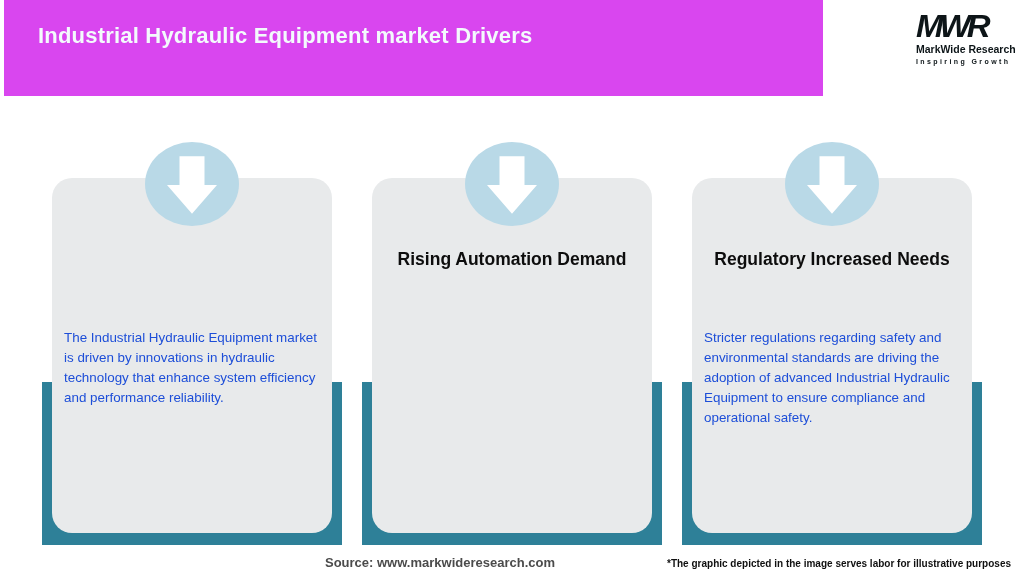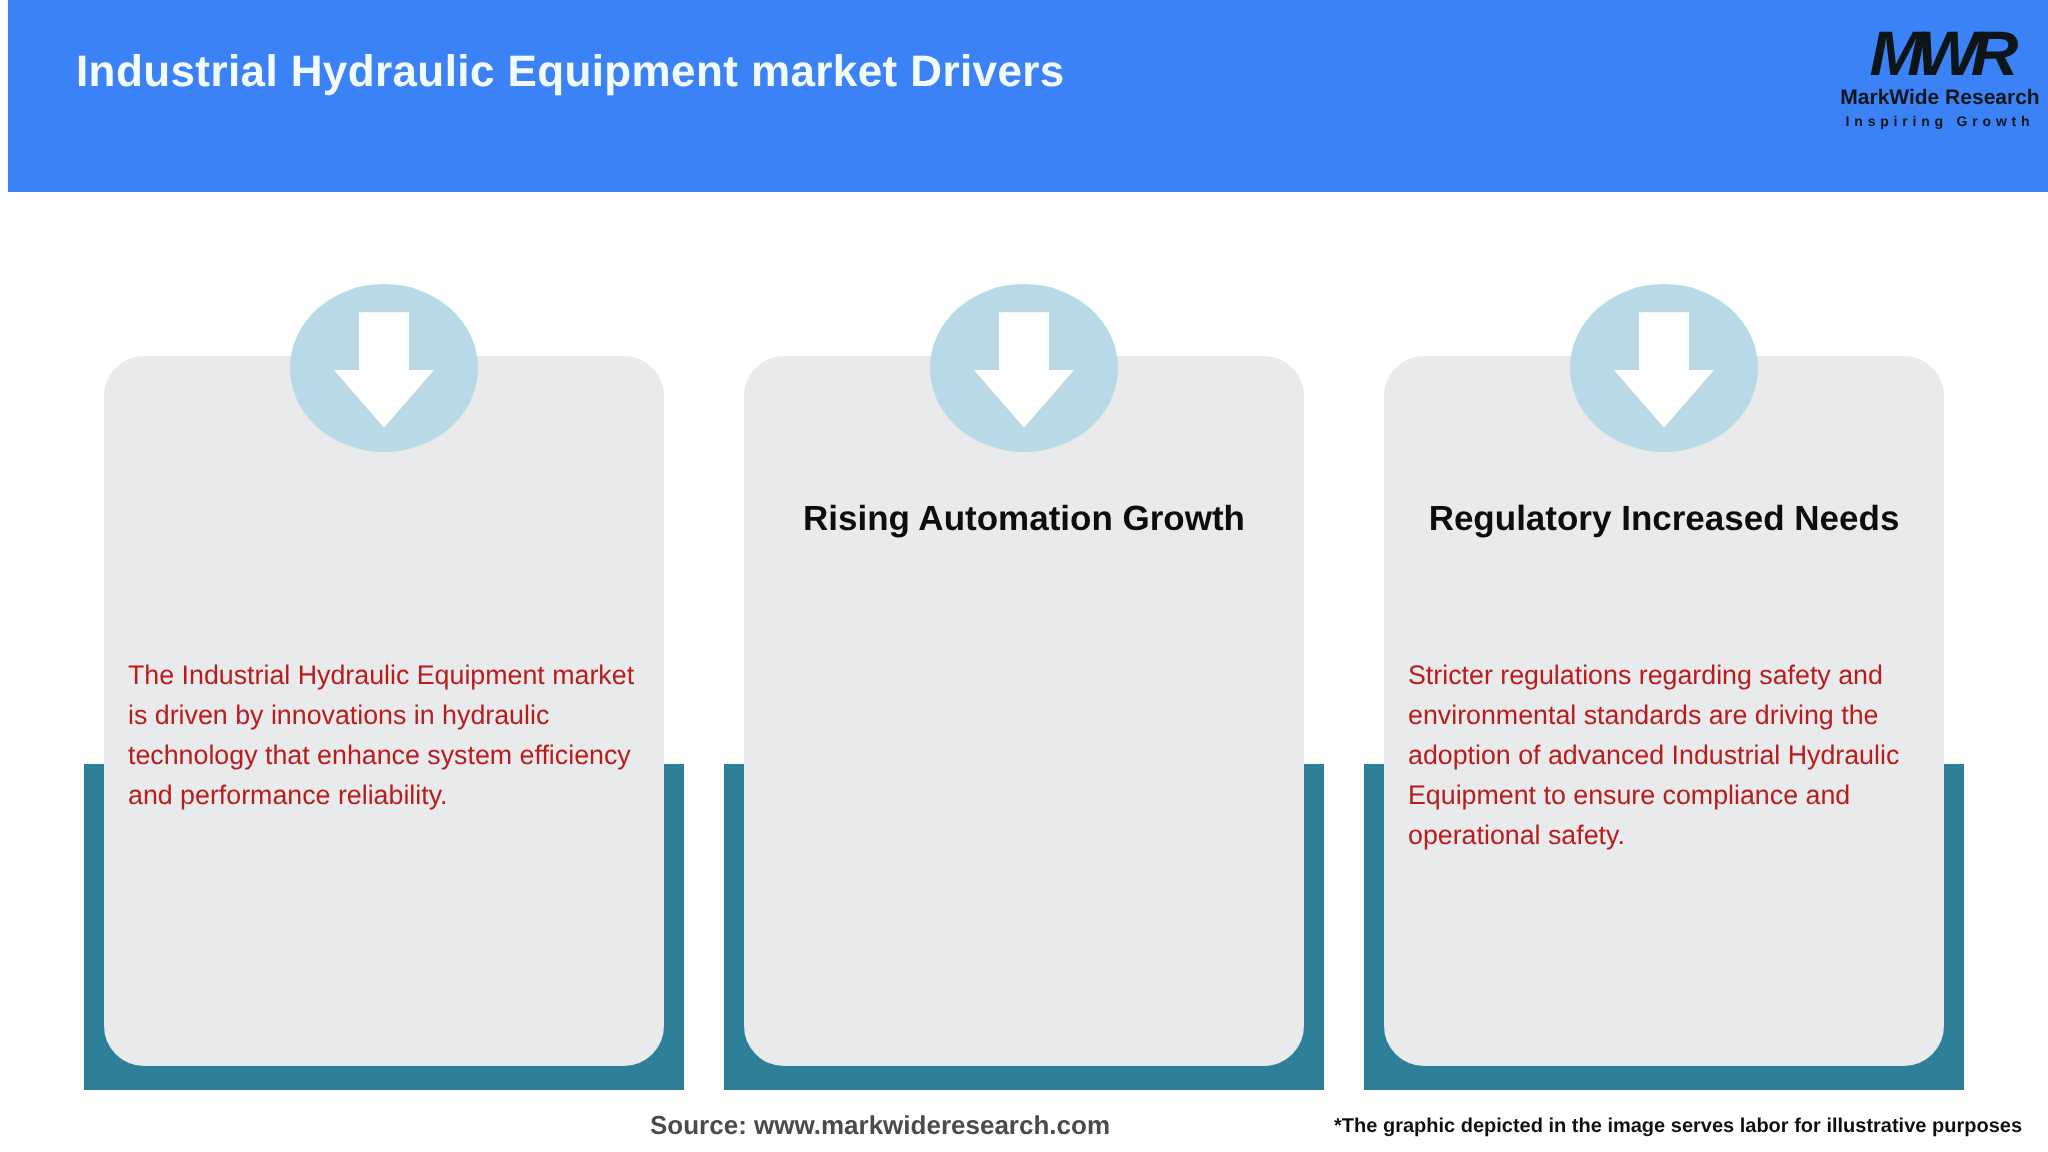--- a/index.html
+++ b/index.html
@@ -8,36 +8,35 @@
     position: relative;
     background: #ffffff;
     font-family: "Liberation Sans", sans-serif;
     overflow: hidden;
   }
 
   
   .header {
     position: absolute;
     left: 4px; top: 0;
-    width: 1020px; height: 96px;
-    background: #3b82f6;
+    width: 819px; height: 96px;
+    background: #d946ef;
   }
   .header-title {
     position: absolute;
     left: 34px; top: 23px;
     font-size: 22px;
     font-weight: bold;
     color: #f3fafc;
     letter-spacing: 0.2px;
   }
   .logo {
     position: absolute;
     left: 912px; top: 10px;
     width: 108px;
-    text-align: center;
     color: #0d1518;
     line-height: 1;
   }
   .logo-mark {
     font-size: 33px;
     font-weight: 800;
     font-style: italic;
     letter-spacing: -4px;
     transform: scaleY(0.95);
   }
@@ -93,21 +92,21 @@
     text-align: center;
     font-size: 17.5px;
     font-weight: bold;
     color: #0d0d0d;
   }
   .card-desc {
     position: absolute;
     top: 150px; left: 12px; right: 9px;
     font-size: 13.4px;
     line-height: 20px;
-    color: #b91c1c;
+    color: #1d4ed8;
   }
 
   
   .source-text {
     position: absolute;
     left: 325px; top: 555px;
     width: 355px;
     text-align: left;
     font-size: 13px;
     font-weight: bold;
@@ -143,21 +142,21 @@
       <svg width="50" height="58" viewBox="0 0 52 60">
           <path d="M13 0 h26 v30 h13 L26 60 L0 30 h13 z" fill="#ffffff"></path>
         </svg>
     </span>
   </div>
 </div>
 
 <div class="card-group group-1">
   <div class="card-backdrop"></div>
   <div class="card">
-    <div class="card-title">Rising Automation Growth</div>
+    <div class="card-title">Rising Automation Demand</div>
   </div>
   <div class="icon-circle">
     <span>
       <svg width="50" height="58" viewBox="0 0 52 60">
           <path d="M13 0 h26 v30 h13 L26 60 L0 30 h13 z" fill="#ffffff"></path>
         </svg>
     </span>
   </div>
 </div>
 

